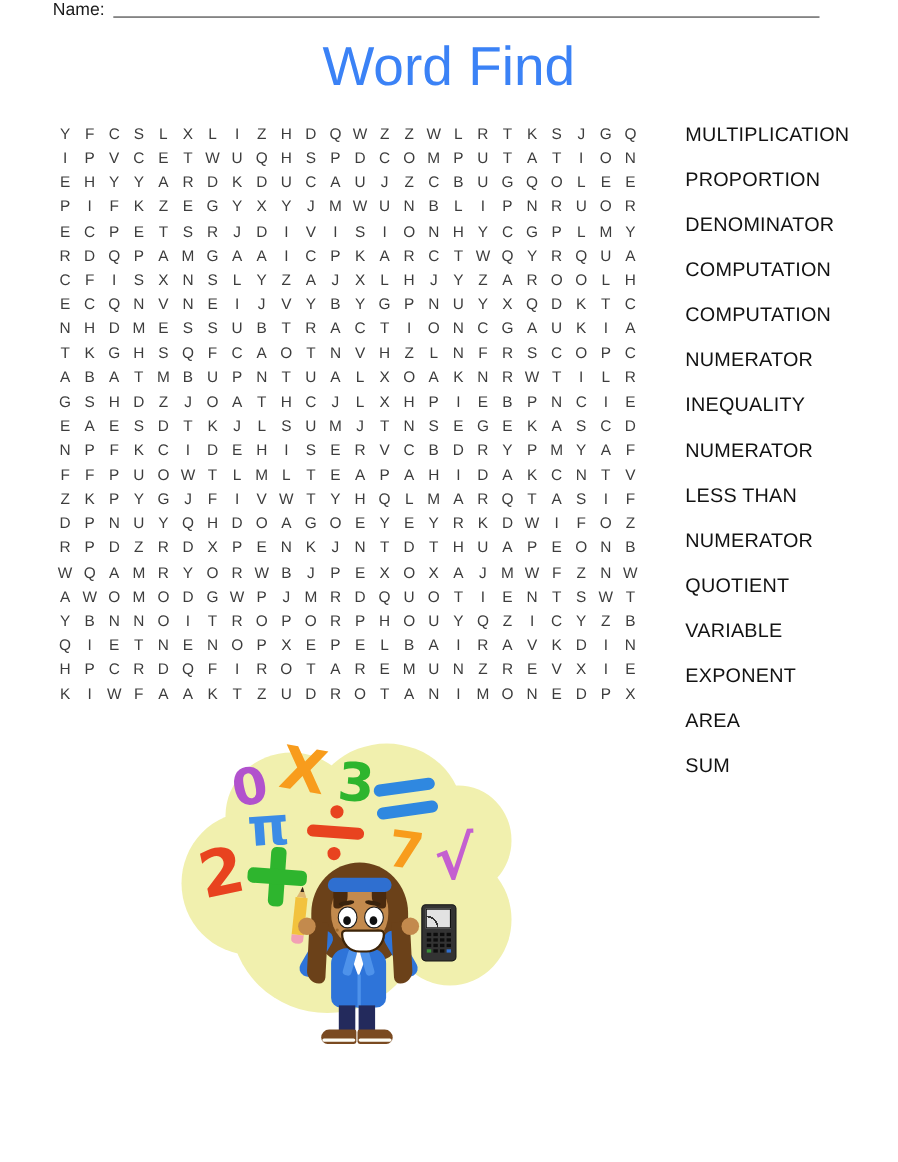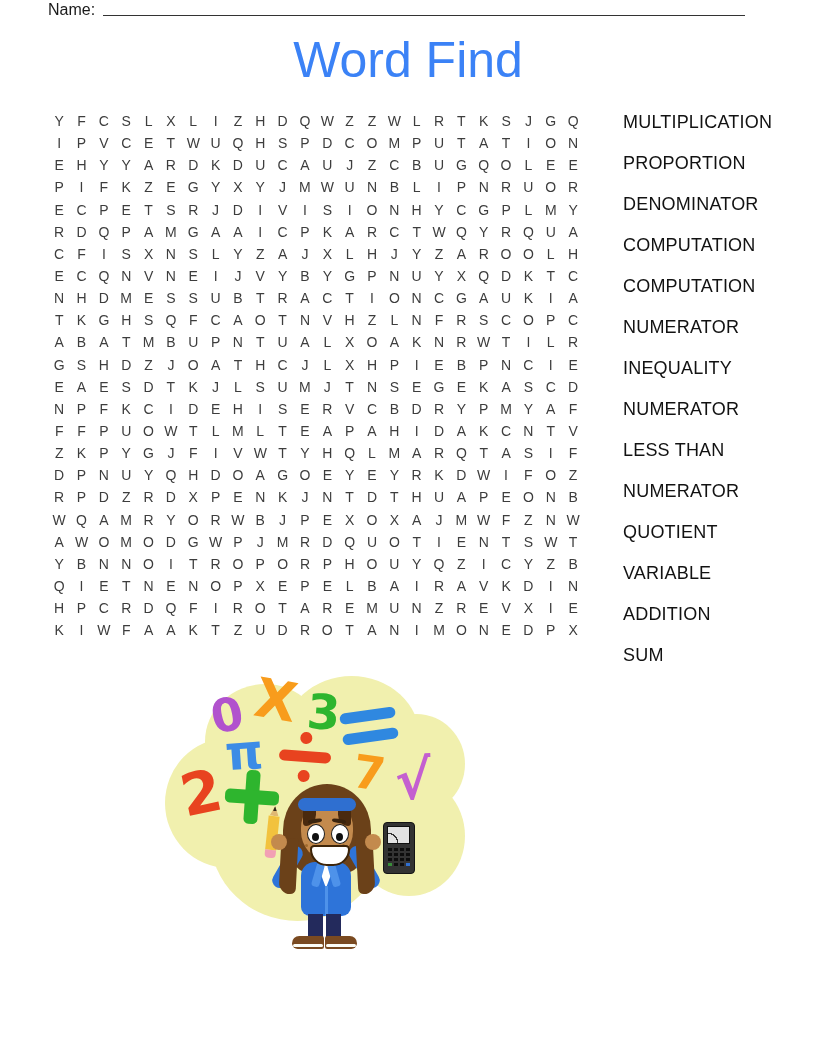--- a/index.html
+++ b/index.html
@@ -694,21 +694,22 @@
       <li>DENOMINATOR</li>
       <li>COMPUTATION</li>
       <li>COMPUTATION</li>
       <li>NUMERATOR</li>
       <li>INEQUALITY</li>
       <li>NUMERATOR</li>
       <li>LESS THAN</li>
       <li>NUMERATOR</li>
       <li>QUOTIENT</li>
       <li>VARIABLE</li>
-      <li>ADDITION</li>
+      <li>EXPONENT</li>
+      <li>AREA</li>
       <li>SUM</li>
     </ul>
 
   <div class="illo" title="Cartoon girl holding a pencil and graphing calculator surrounded by colorful math symbols on a pale yellow cloud">
     <div class="cloud">
       <i class="c1"></i>
       <i class="c2"></i>
       <i class="c3"></i>
       <i class="c4"></i>
       <i class="c5"></i>

